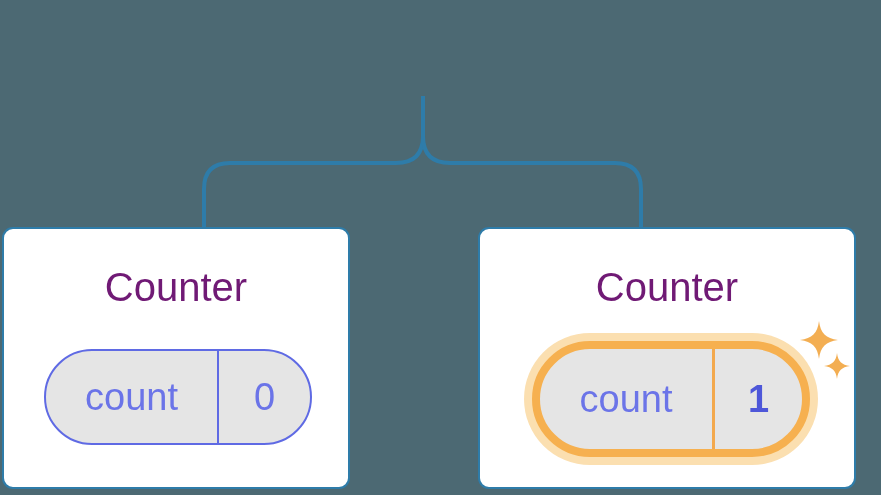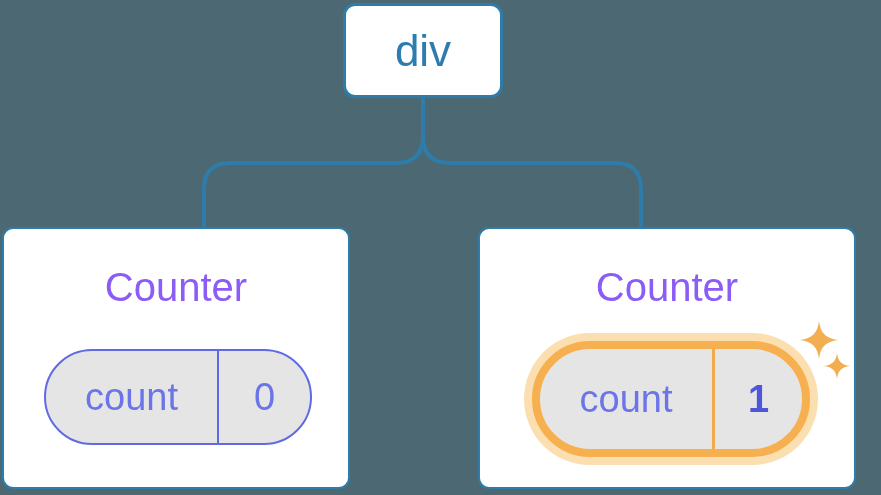--- a/index.html
+++ b/index.html
@@ -23,21 +23,21 @@
 
   .card {
     position:absolute; top:227px; height:262px; box-sizing:border-box;
     background:#ffffff; border:2px solid #2e7ca9; border-radius:11px;
   }
   .card.left  { left:2px;  width:348px; }
   .card.right { left:478px; width:378px; }
 
   .card-title {
     margin-top:36px; text-align:center;
-    font-size:40px; line-height:44px; font-weight:500; color:#8b5cf6;
+    font-size:40px; line-height:44px; font-weight:500; color:#701a75;
   }
 
   .pill {
     position:absolute; box-sizing:border-box; background:#e5e5e5;
     border-radius:999px; display:flex; align-items:stretch; overflow:hidden;
   }
   .pill.plain {
     left:40px; top:120px; width:268px; height:96px;
     border:2px solid #5f6ae4;
   }
@@ -65,23 +65,20 @@
 </head>
 <body>
 
 <div class="canvas">
 
   <svg class="connector-svg" viewBox="0 0 881 495" xmlns="http://www.w3.org/2000/svg">
     <path d="M423 96 L423 136 Q423 163 396 163 L230 163 Q204 163 204 189 L204 228" fill="none" stroke="#2e7ca9" stroke-width="4"></path>
     <path d="M423 96 L423 136 Q423 163 450 163 L615 163 Q641 163 641 189 L641 228" fill="none" stroke="#2e7ca9" stroke-width="4"></path>
   </svg>
 
-  <div class="root-node">
-    <span>div</span>
-  </div>
 
   <div class="card left">
     <div class="card-title">Counter</div>
     <div class="pill plain">
       <div class="pill-key">count</div>
       <div class="pill-divider"></div>
       <div class="pill-value">0</div>
     </div>
   </div>
 

